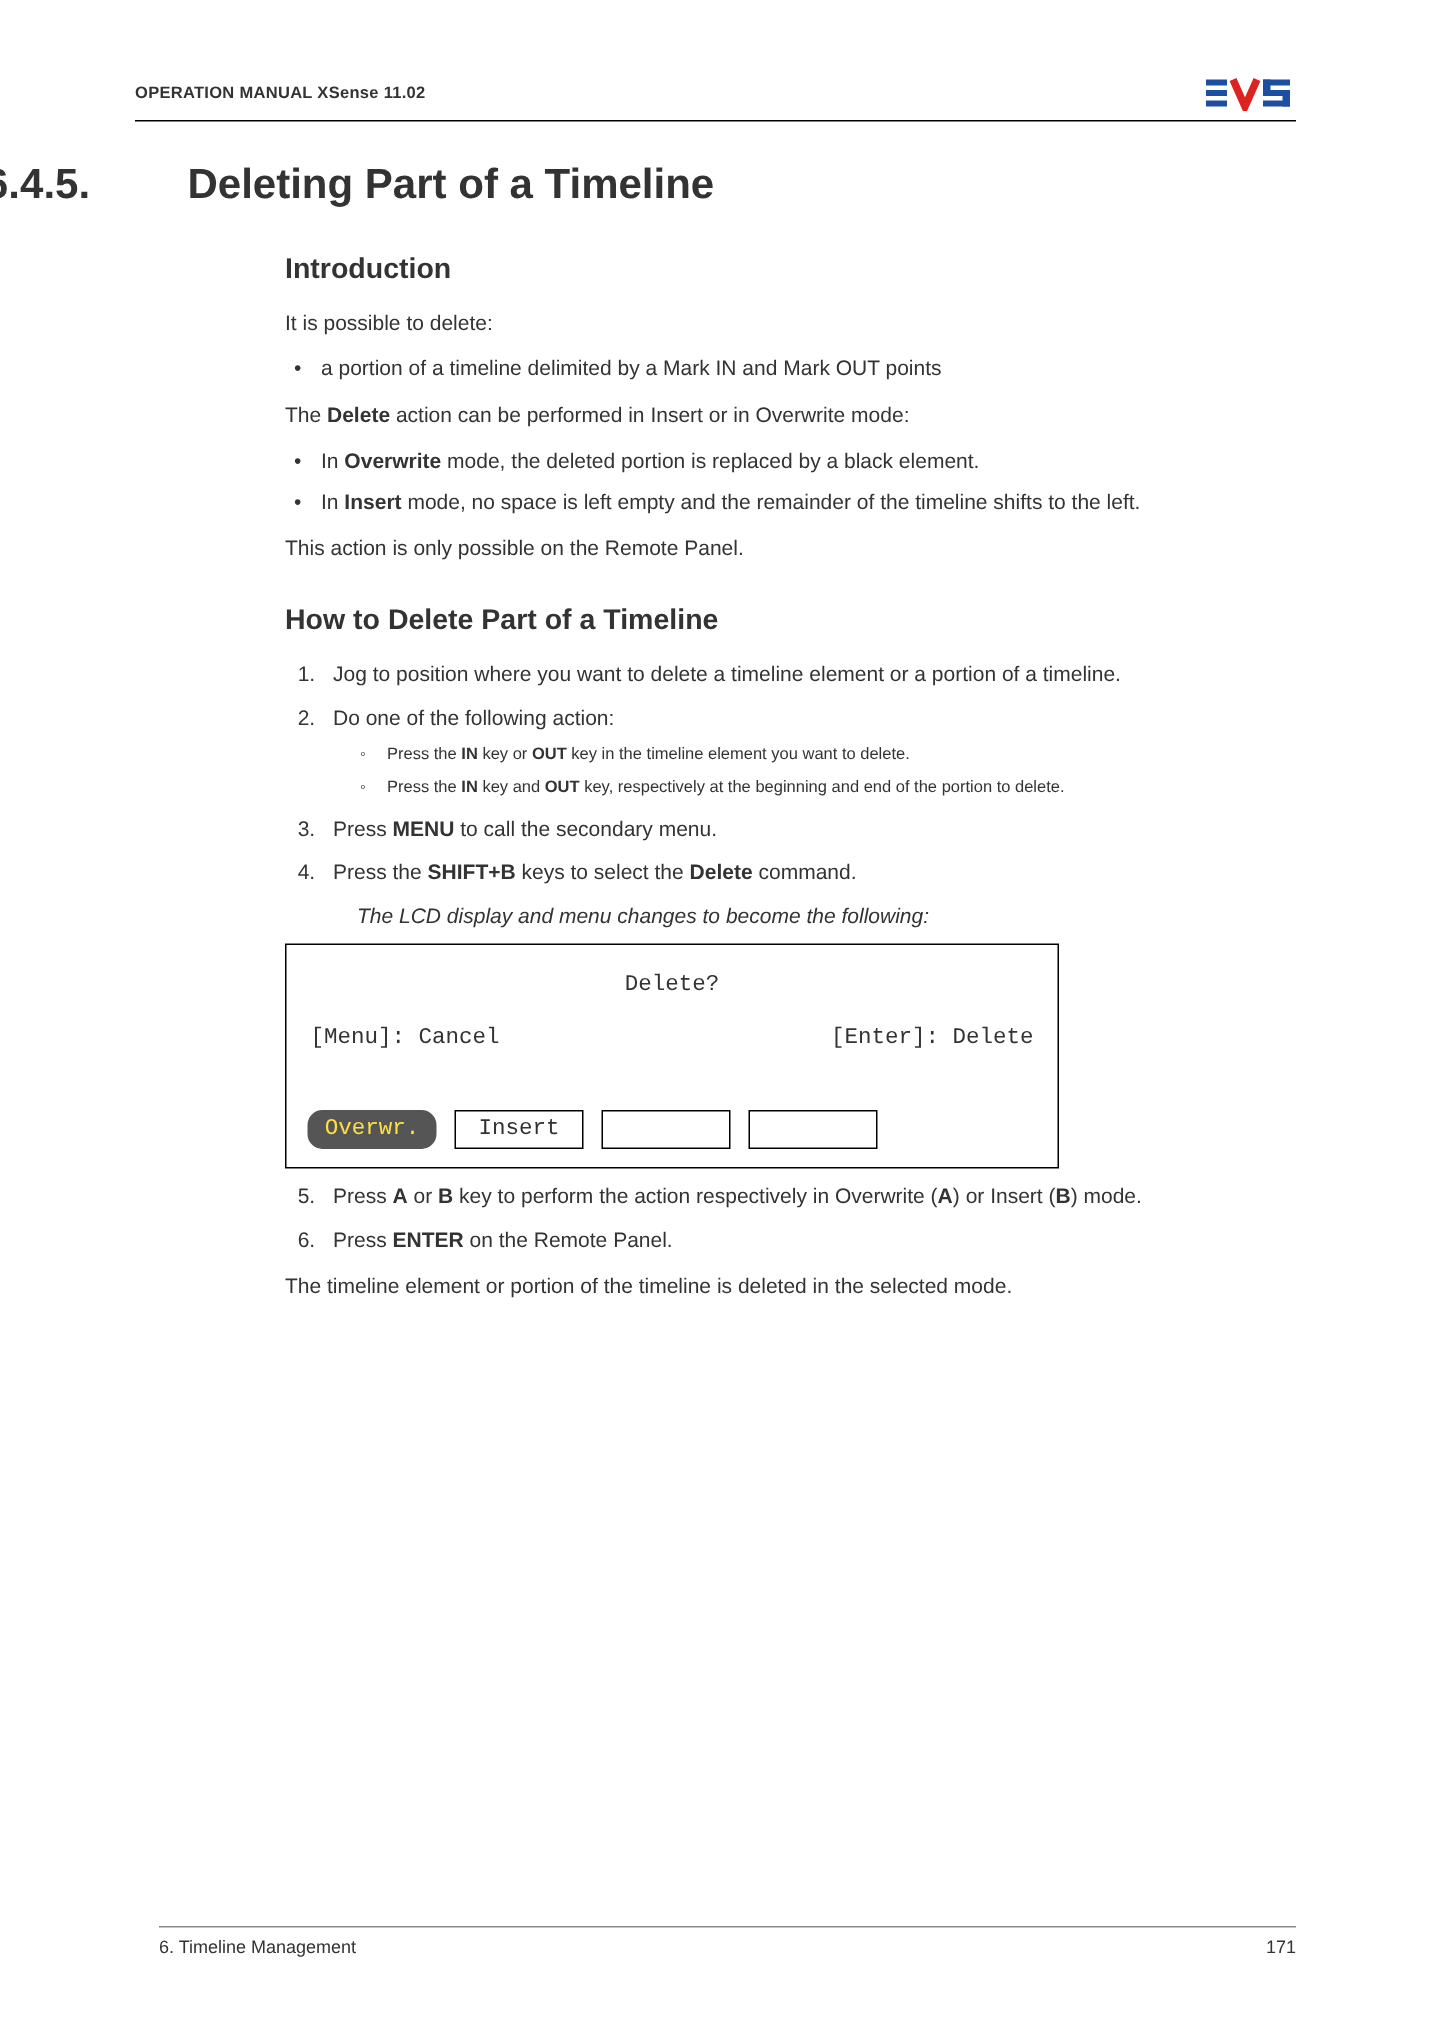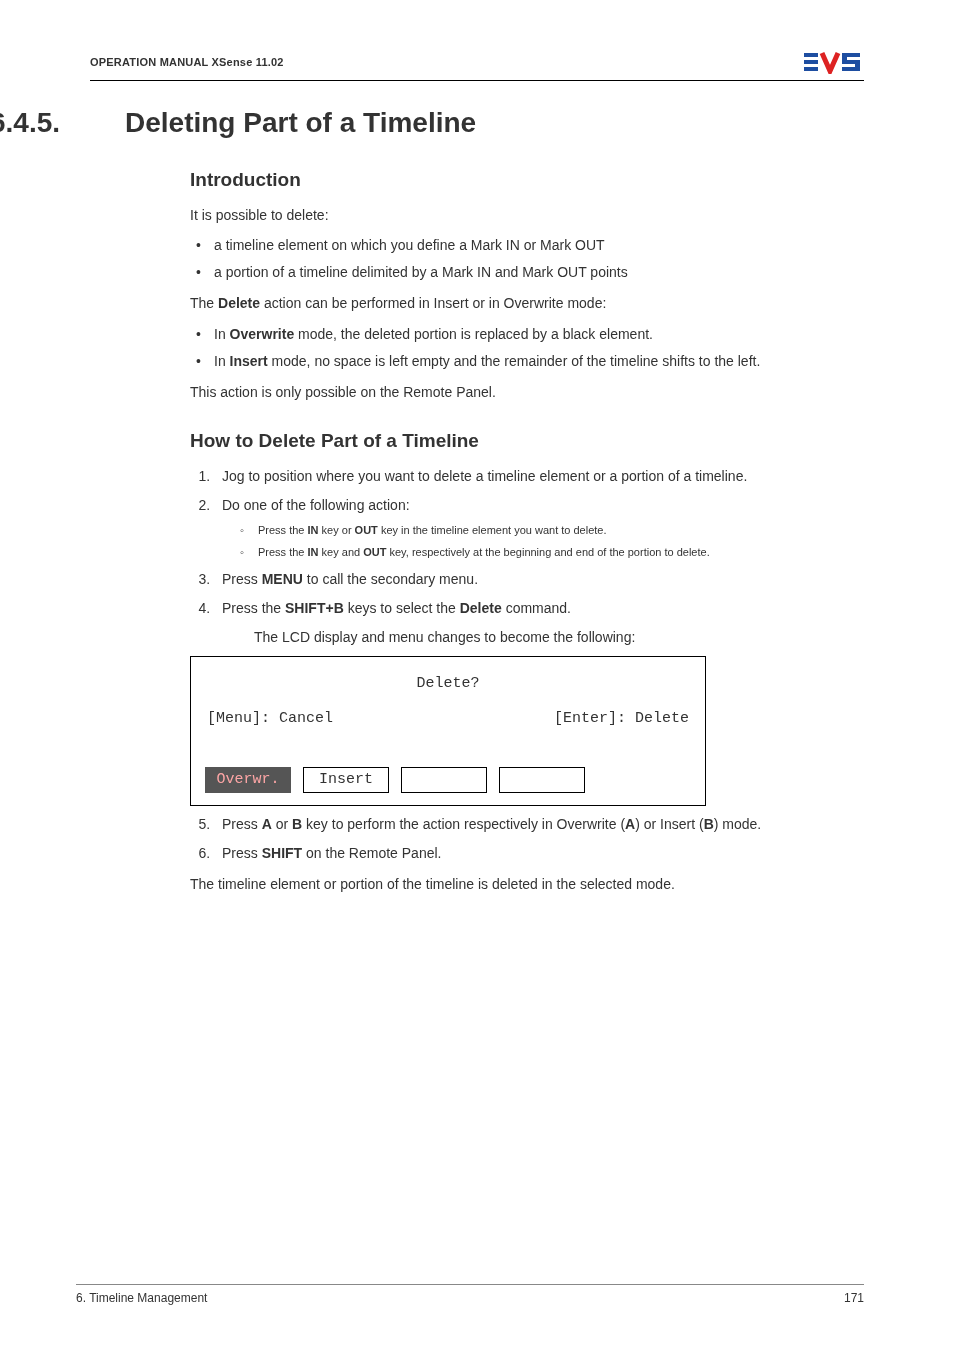--- a/index.html
+++ b/index.html
@@ -90,21 +90,21 @@
     line-height: 1.5;
     padding-left: 24px;
     position: relative;
     margin: 6px 0;
   }
   ul.sub > li::before {
     content: "◦";
     position: absolute;
     left: 6px;
   }
-  .indent { margin-left: 32px; margin-top: 8px; margin-bottom: 8px; font-size: 14px; line-height: 1.5; }
+  .indent { margin-left: 16px; margin-top: 8px; margin-bottom: 8px; font-size: 14px; line-height: 1.5; font-style: italic; }
   .lcd-box {
     border: 1.5px solid #000;
     width: 516px;
     min-height: 150px;
     margin-left: 0px;
     padding: 18px 14px 10px 14px;
     font-family: "Courier New", monospace;
     font-size: 15px;
     position: relative;
   }
@@ -124,27 +124,28 @@
     width: 86px;
     height: 26px;
     display: inline-flex;
     align-items: center;
     justify-content: center;
     font-family: "Courier New", monospace;
     font-size: 15px;
   }
   .lcd-btn.sel {
     background: #555;
-    color: #fca5a5;
+    color: #fde047;
     border-color: #555;
+    border-radius: 10px;
   }
   .footer-row {
     position: absolute;
     bottom: 45px;
-    left: 76px;
+    left: 106px;
     right: 90px;
     border-top: 1px solid #888;
     display: flex;
     justify-content: space-between;
     font-size: 12px;
     padding-top: 6px;
     color: #333;
   }
   b { font-weight: bold; }
 </style>
@@ -171,21 +172,20 @@
 
   <div class="section-wrap">
     <div class="section-num">6.4.5.</div>
     <div class="section-title">Deleting Part of a Timeline</div>
   </div>
 
   <div class="content">
     <h3 class="subhead">Introduction</h3>
     <p>It is possible to delete:</p>
     <ul class="bullets">
-      <li>a timeline element on which you define a Mark IN or Mark OUT</li>
       <li>a portion of a timeline delimited by a Mark IN and Mark OUT points</li>
     </ul>
     <p>
       <span>The </span><b>Delete</b><span> action can be performed in Insert or in Overwrite mode:</span>
     </p>
     <ul class="bullets">
       <li><span>In </span><b>Overwrite</b><span> mode, the deleted portion is replaced by a black element.</span></li>
       <li><span>In </span><b>Insert</b><span> mode, no space is left empty and the remainder of the timeline shifts to the left.</span></li>
     </ul>
     <p>This action is only possible on the Remote Panel.</p>
@@ -216,21 +216,21 @@
       <div class="lcd-buttons">
         <span class="lcd-btn sel">Overwr.</span>
         <span class="lcd-btn">Insert</span>
         <span class="lcd-btn"></span>
         <span class="lcd-btn"></span>
       </div>
     </div>
 
     <ol class="steps" start="5">
       <li><span>Press </span><b>A</b><span> or </span><b>B</b><span> key to perform the action respectively in Overwrite (</span><b>A</b><span>) or Insert (</span><b>B</b><span>) mode.</span></li>
-      <li><span>Press </span><b>SHIFT</b><span> on the Remote Panel.</span></li>
+      <li><span>Press </span><b>ENTER</b><span> on the Remote Panel.</span></li>
     </ol>
 
     <p>The timeline element or portion of the timeline is deleted in the selected mode.</p>
   </div>
 
   <div class="footer-row">
     <span>6. Timeline Management</span>
     <span>171</span>
   </div>
 </div>

